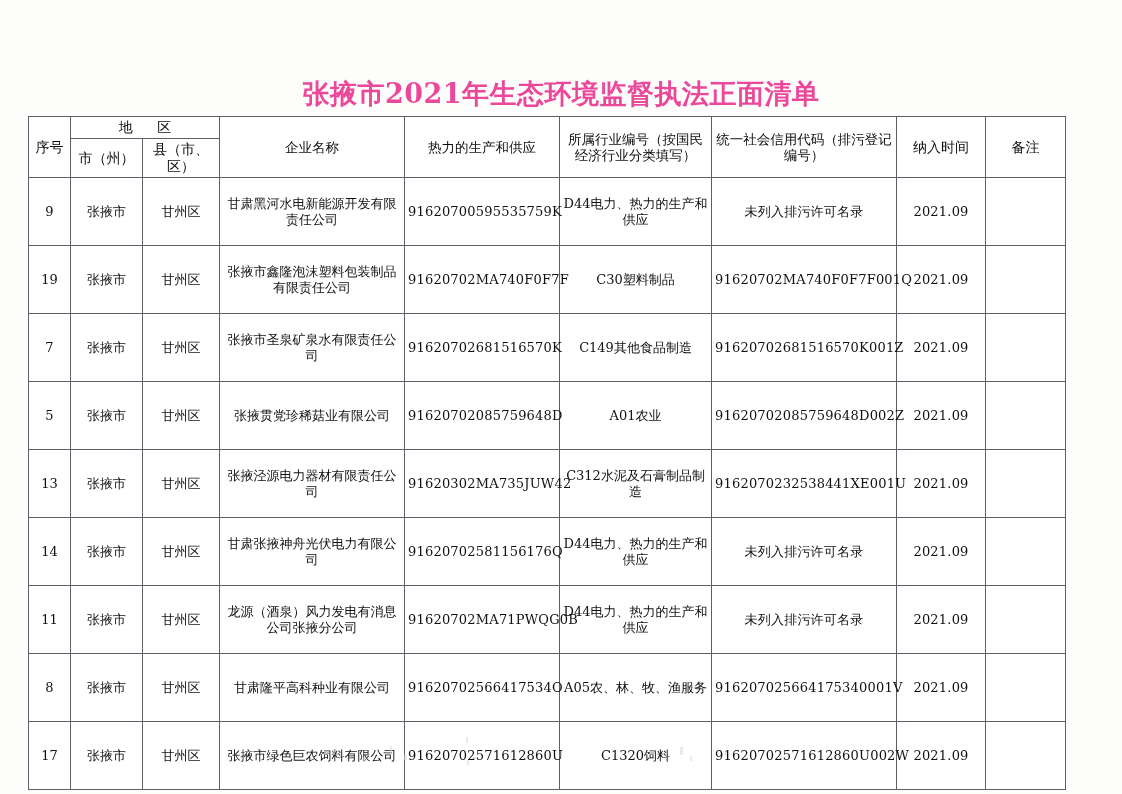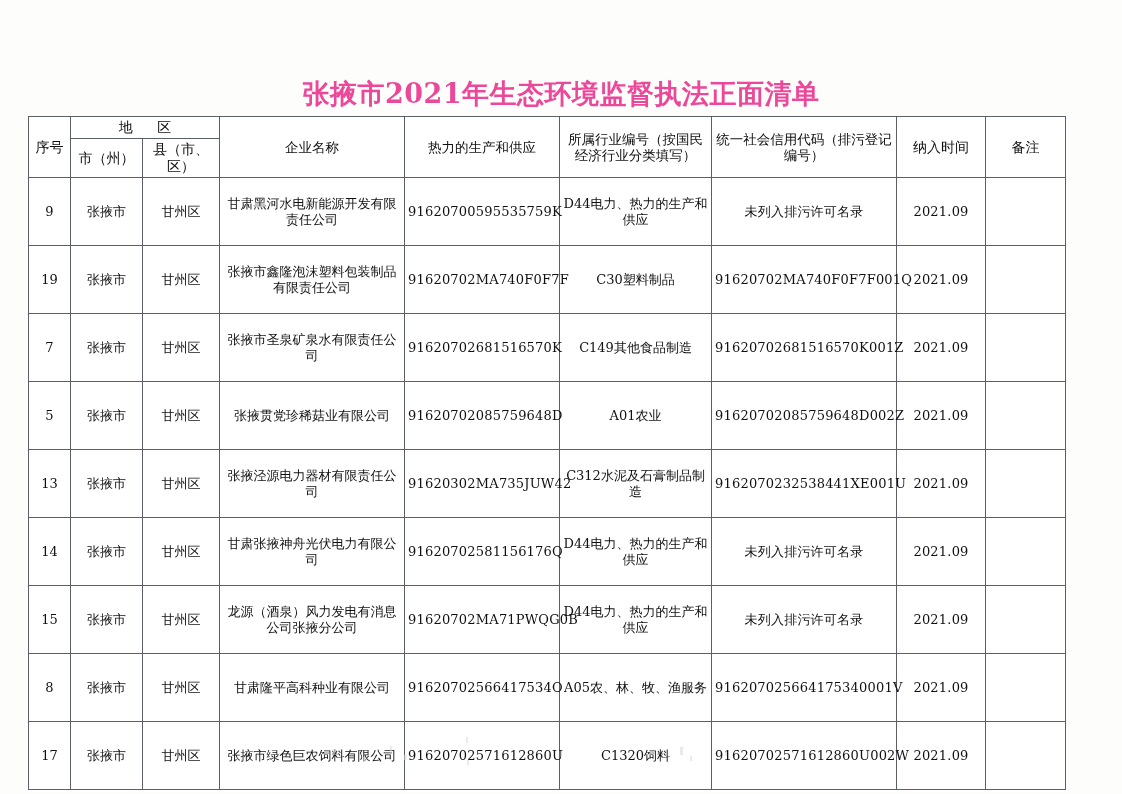--- a/index.html
+++ b/index.html
@@ -220,21 +220,21 @@
             <td class="c-city">张掖市</td>
             <td class="c-county">甘州区</td>
             <td class="c-name">甘肃张掖神舟光伏电力有限公司</td>
             <td class="c-code">91620702581156176Q</td>
             <td class="c-industry">D44电力、热力的生产和供应</td>
             <td class="c-permit">未列入排污许可名录</td>
             <td class="c-date">2021.09</td>
             <td class="c-remark"></td>
           </tr>
           <tr>
-            <td class="c-num">15</td>
+            <td class="c-num">11</td>
             <td class="c-city">张掖市</td>
             <td class="c-county">甘州区</td>
             <td class="c-name">龙源（酒泉）风力发电有消息公司张掖分公司</td>
             <td class="c-code">91620702MA71PWQG0B</td>
             <td class="c-industry">D44电力、热力的生产和供应</td>
             <td class="c-permit">未列入排污许可名录</td>
             <td class="c-date">2021.09</td>
             <td class="c-remark"></td>
           </tr>
           <tr>

